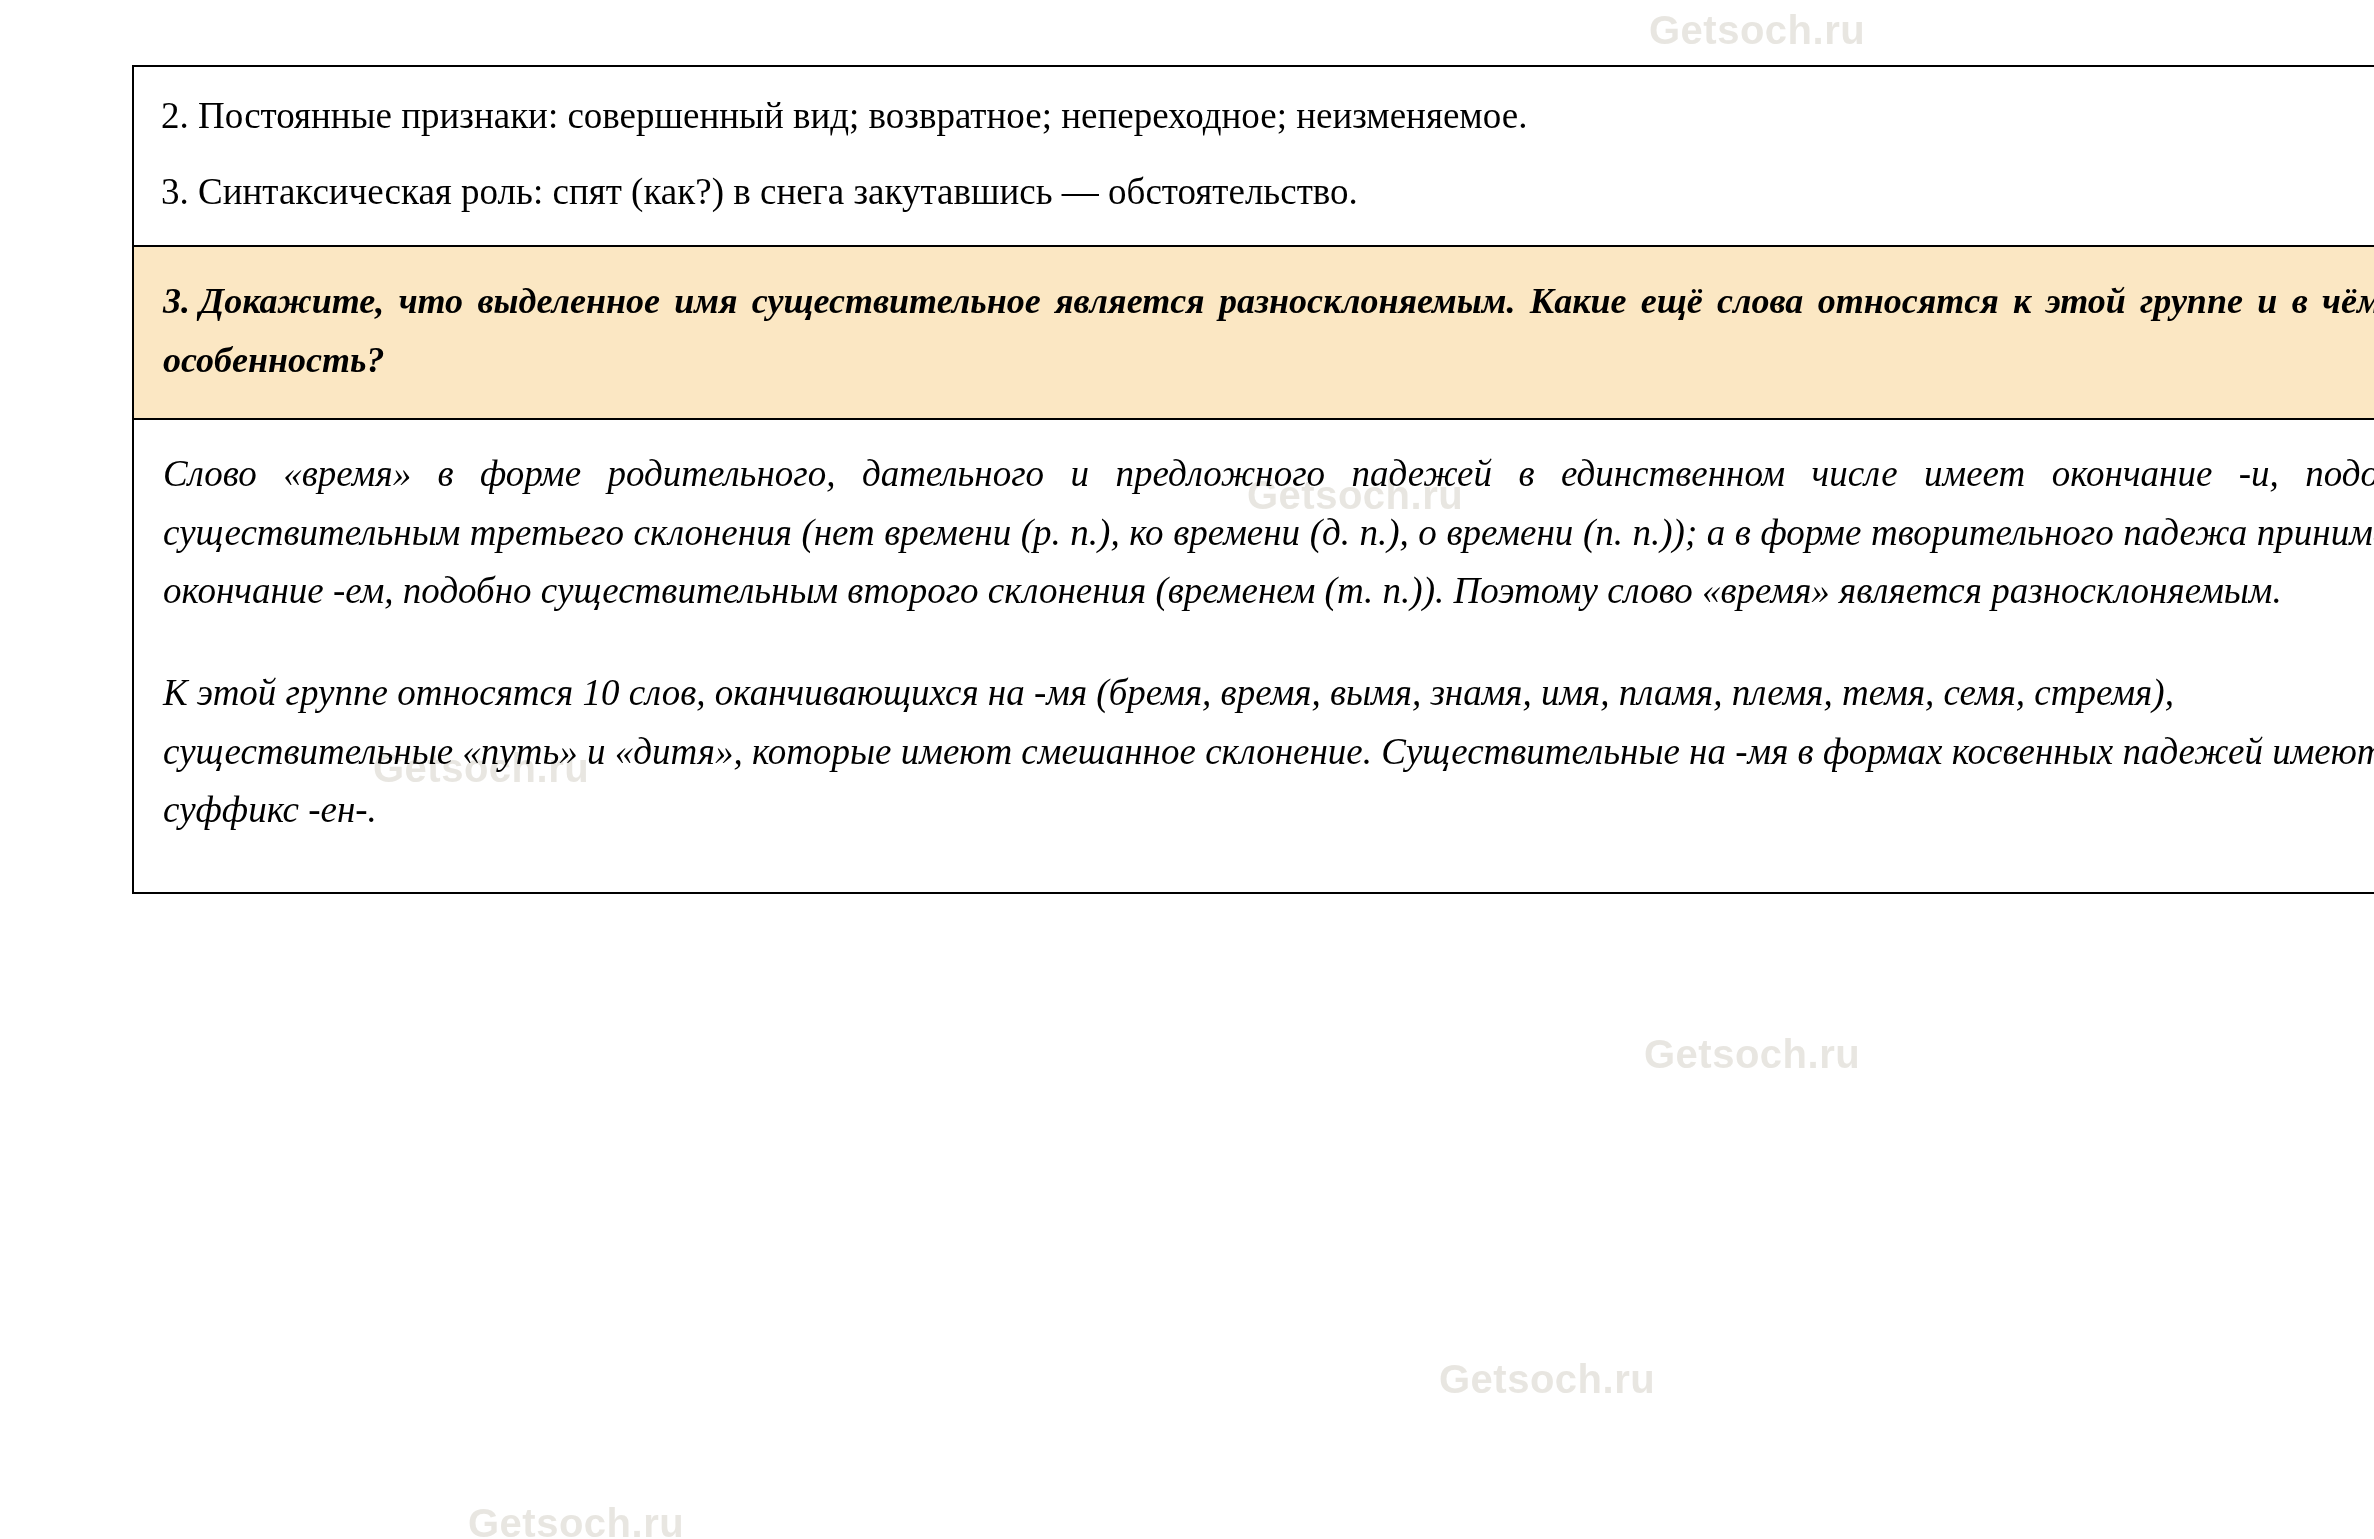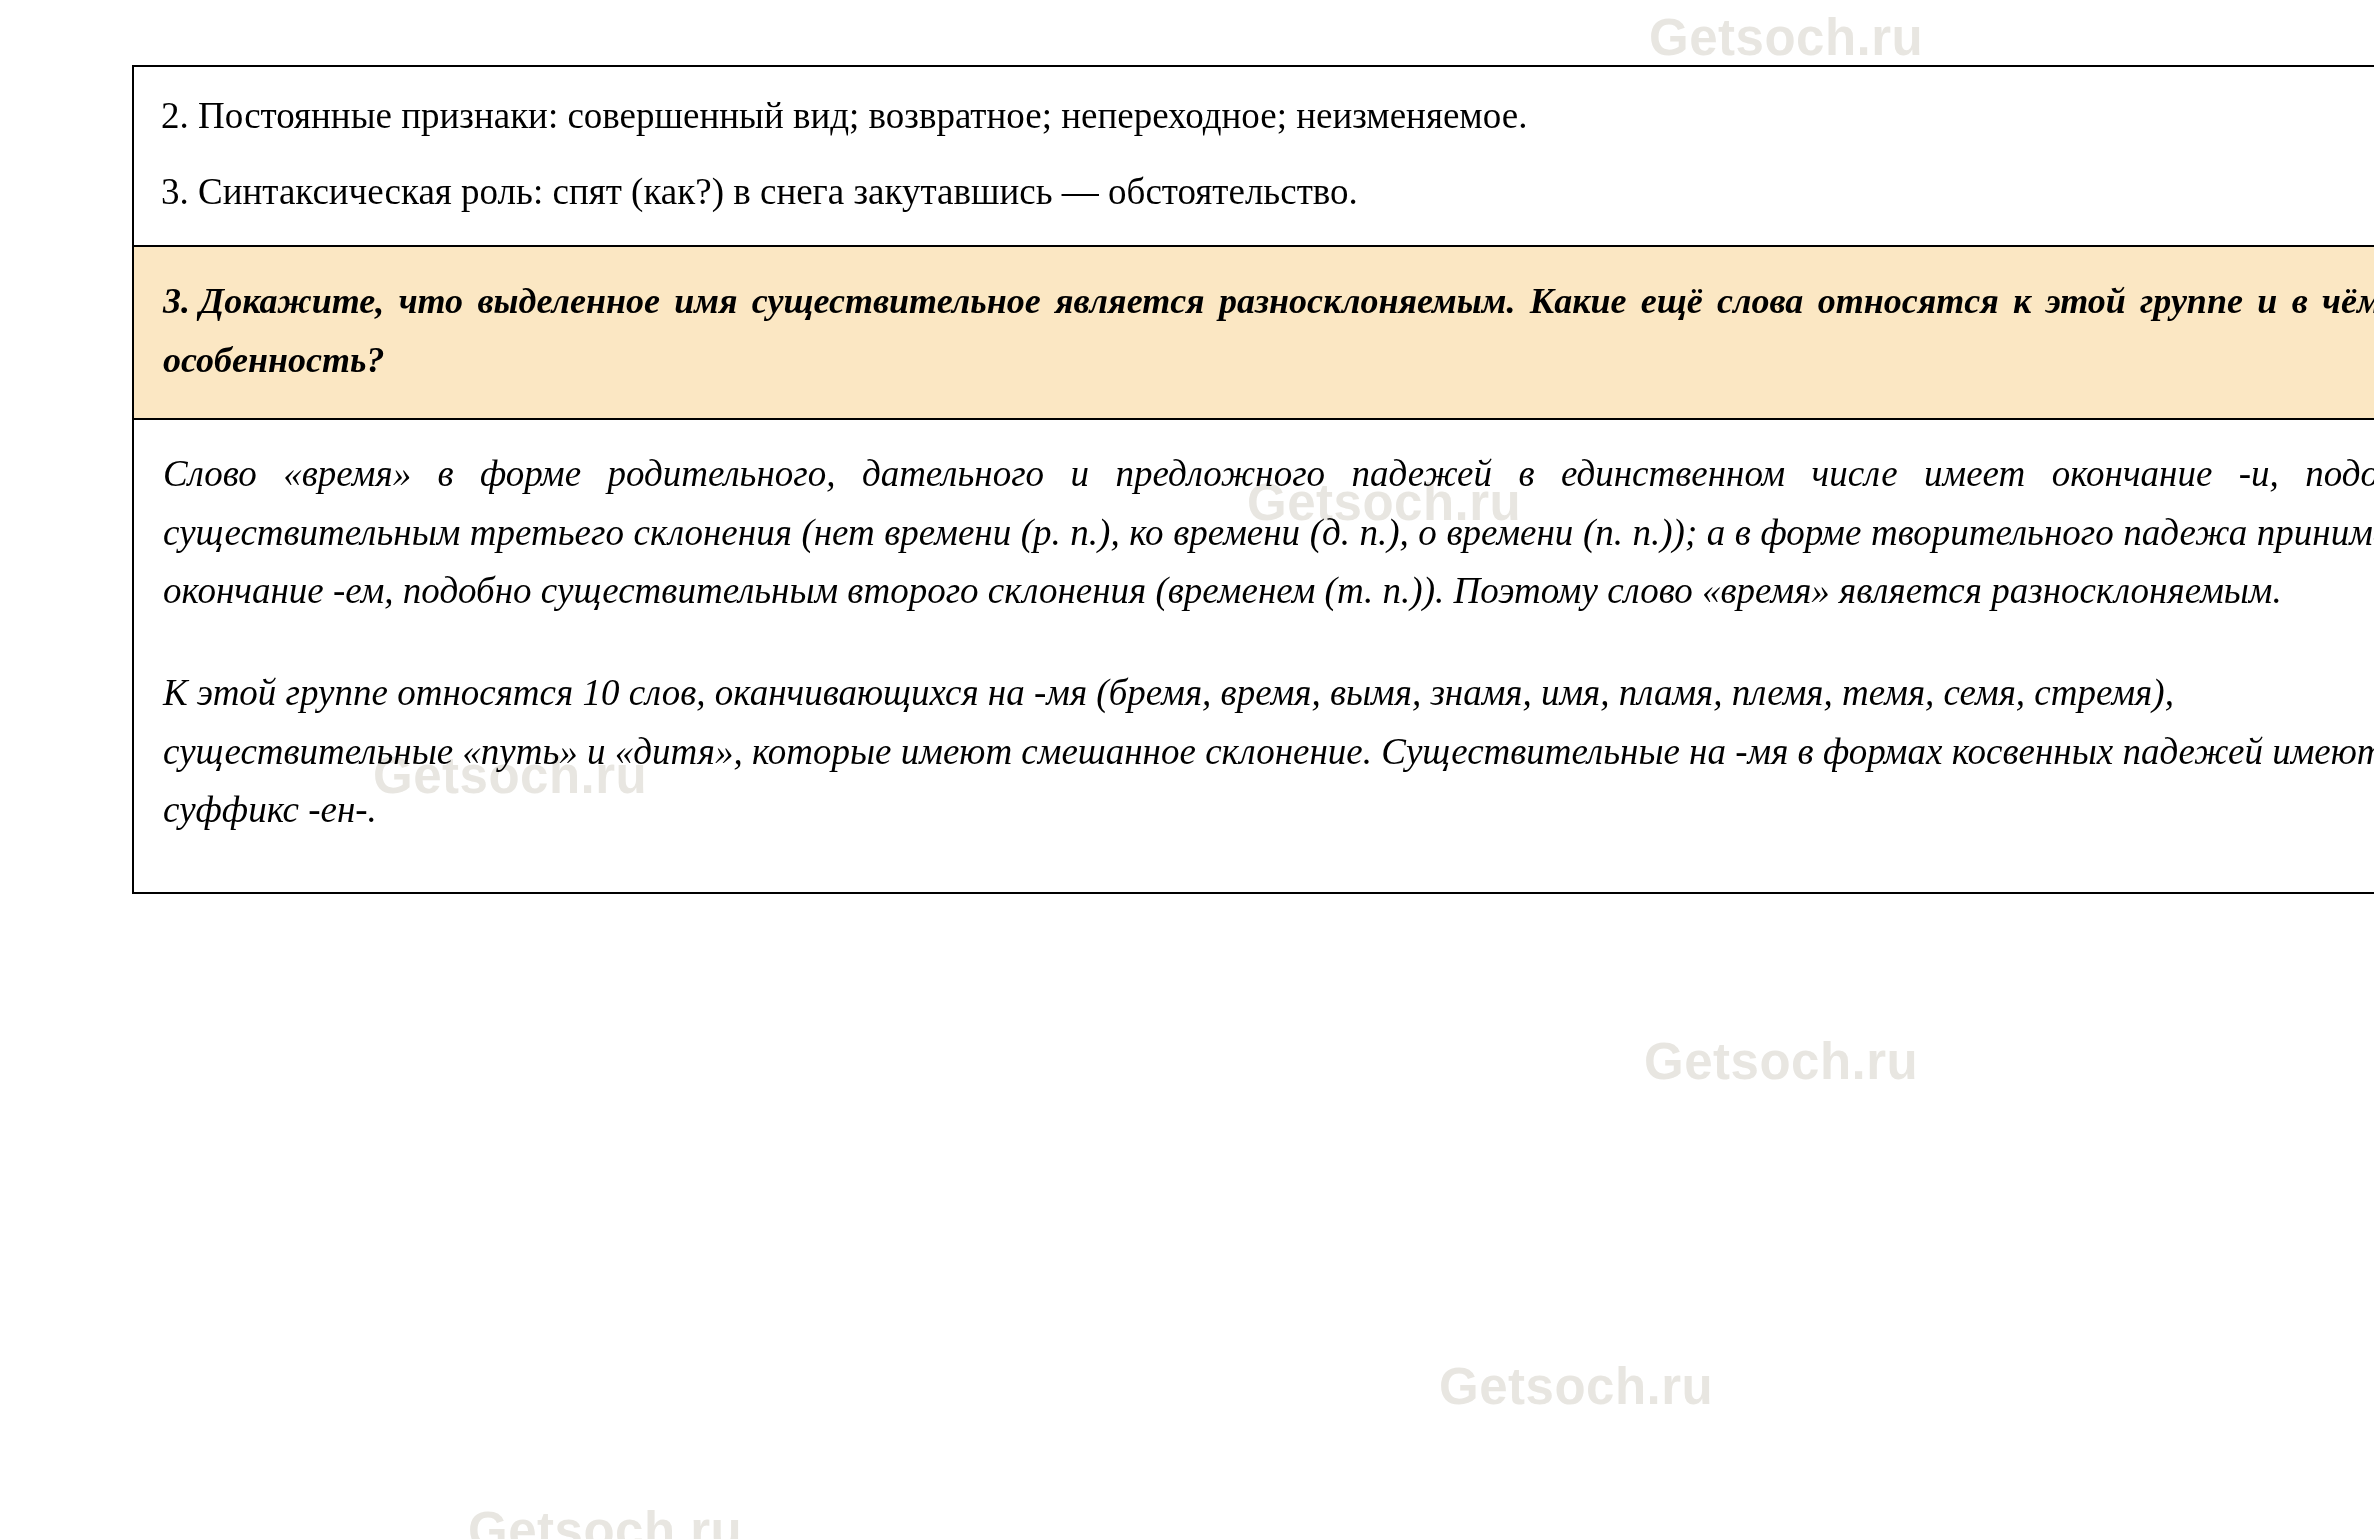--- a/index.html
+++ b/index.html
@@ -13,21 +13,21 @@
     position: relative;
     font-family: "Liberation Serif", serif;
     color: #000000;
     overflow: hidden;
   }
 
   
   .wm {
     position: absolute;
     font-family: "Liberation Sans", sans-serif;
-    font-size: 51px;
+    font-size: 40px;
     font-weight: 700;
     color: rgba(150, 142, 120, 0.22);
     letter-spacing: 0.5px;
     white-space: nowrap;
     pointer-events: none;
     user-select: none;
   }
   .wm-1 { left: 1649px; top: 7.6px; }
   .wm-2 { left: 483px;  top: 306px; }
   .wm-3 { left: 1247px; top: 473px; }

